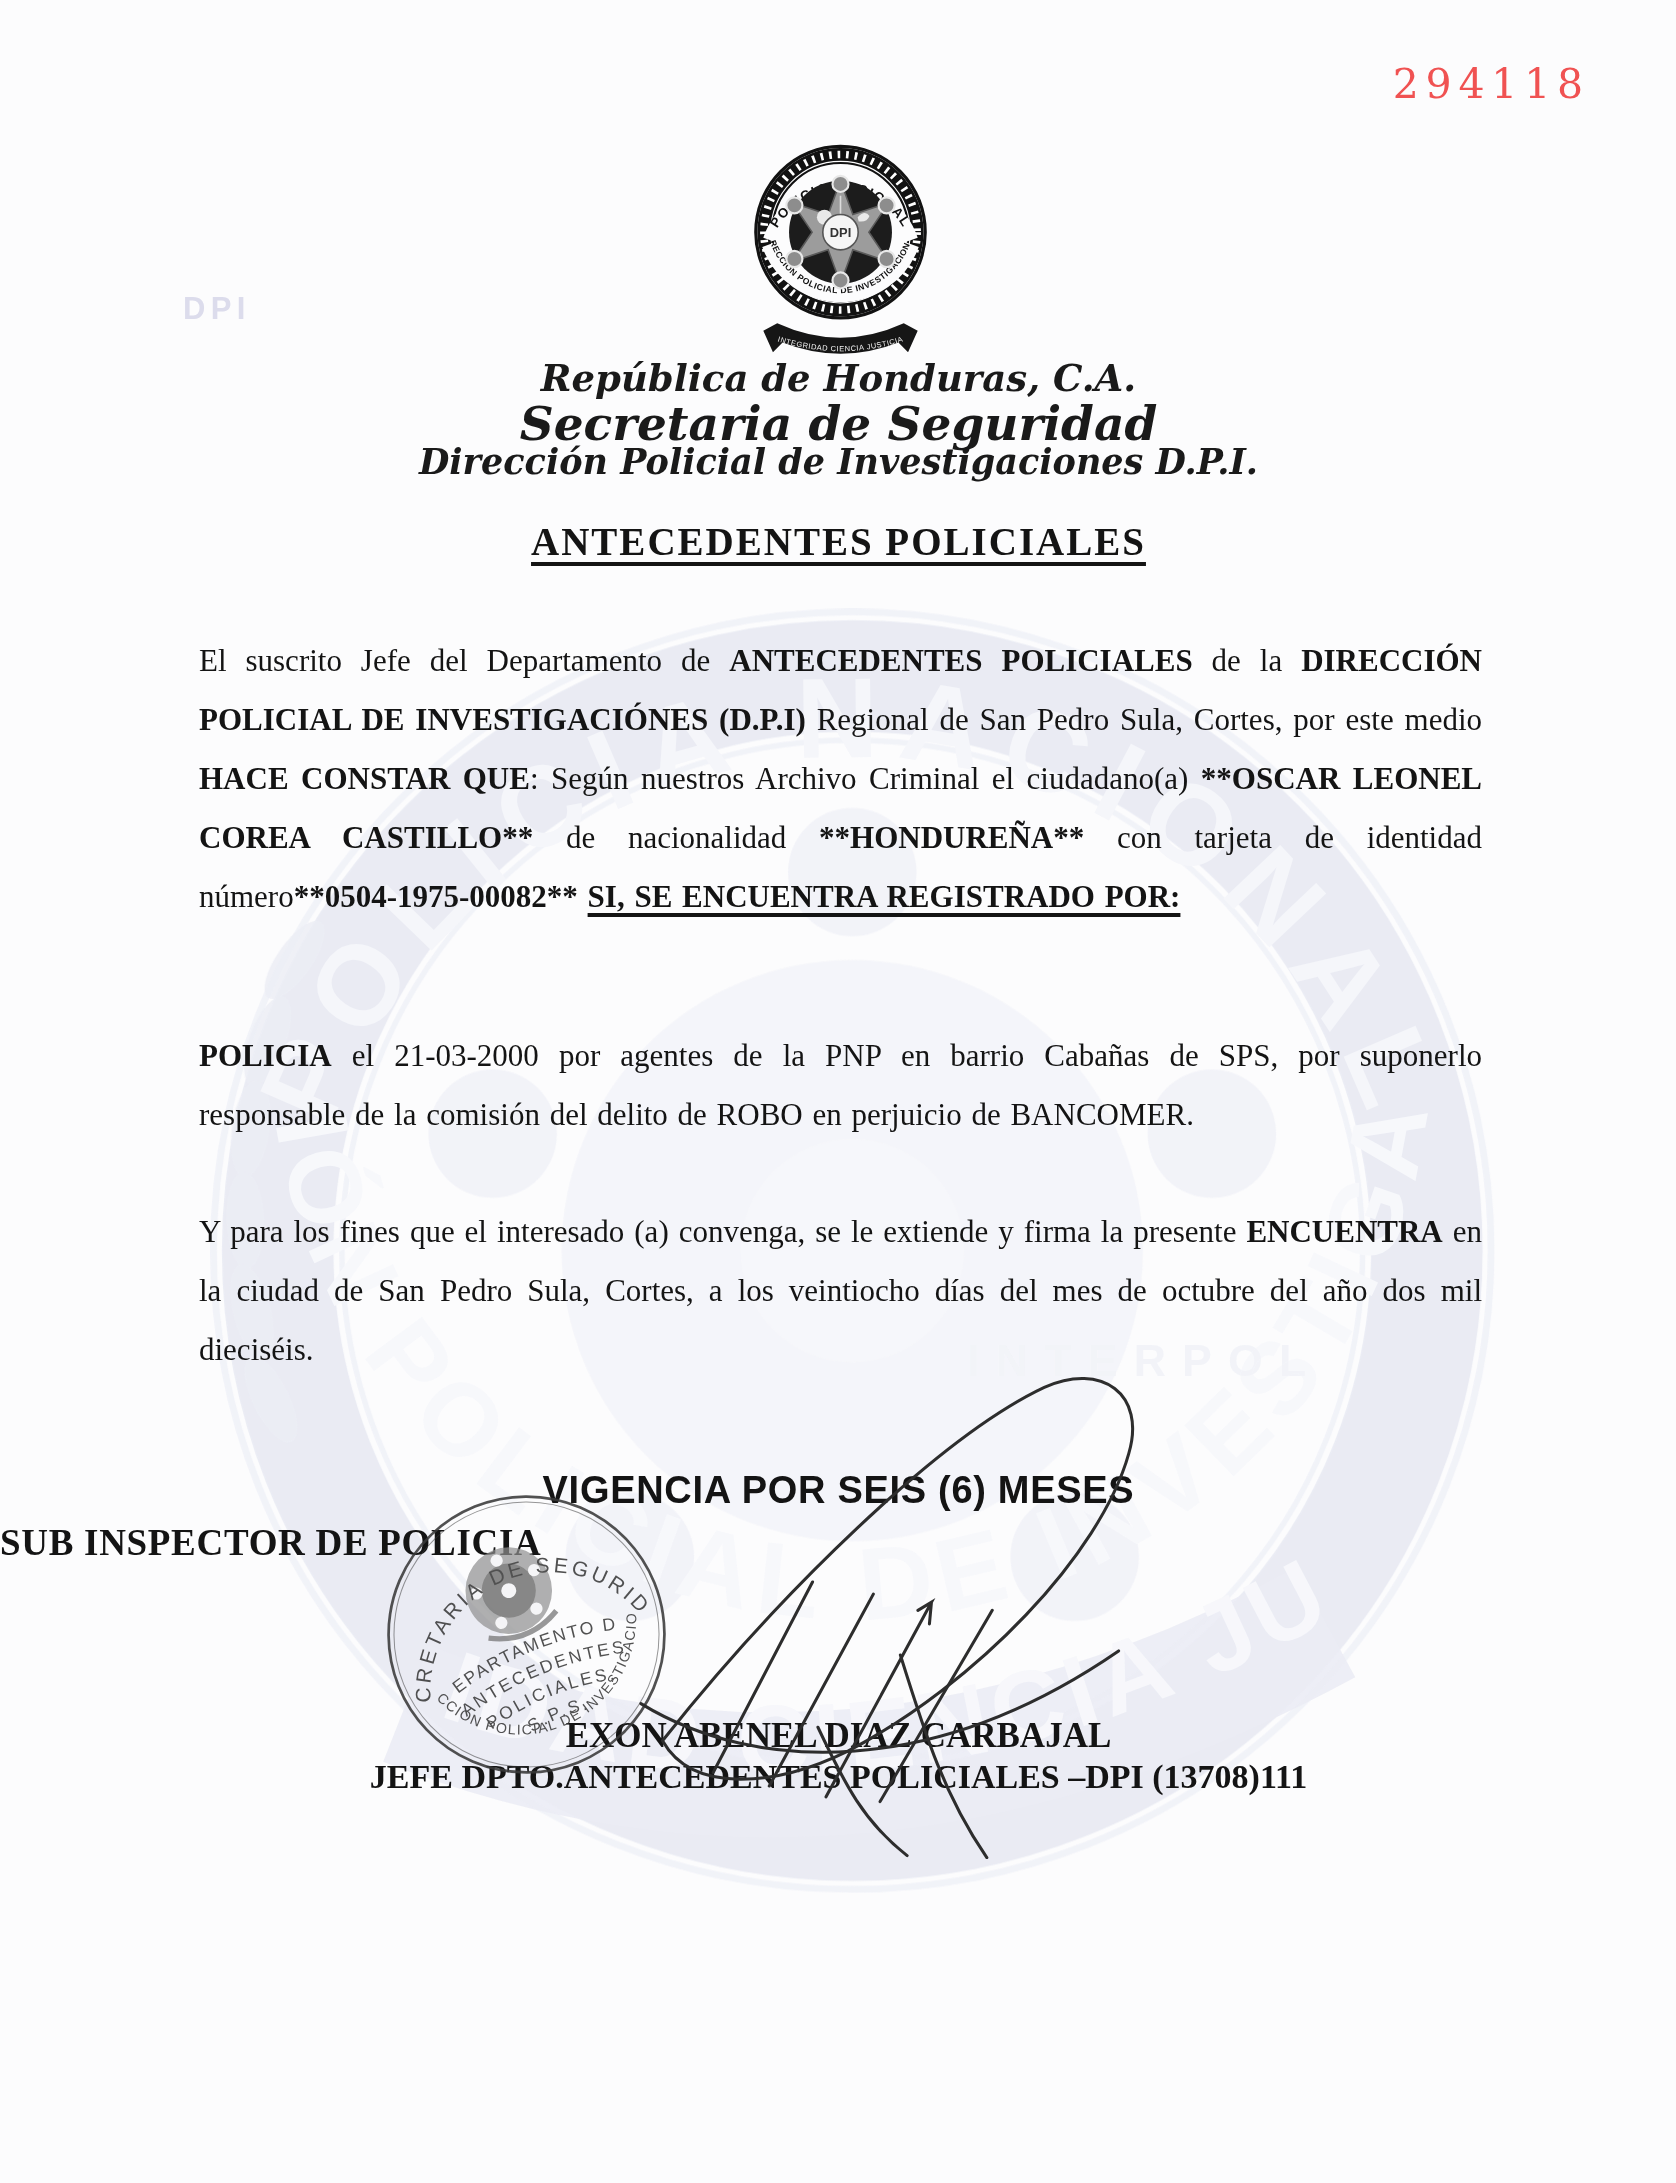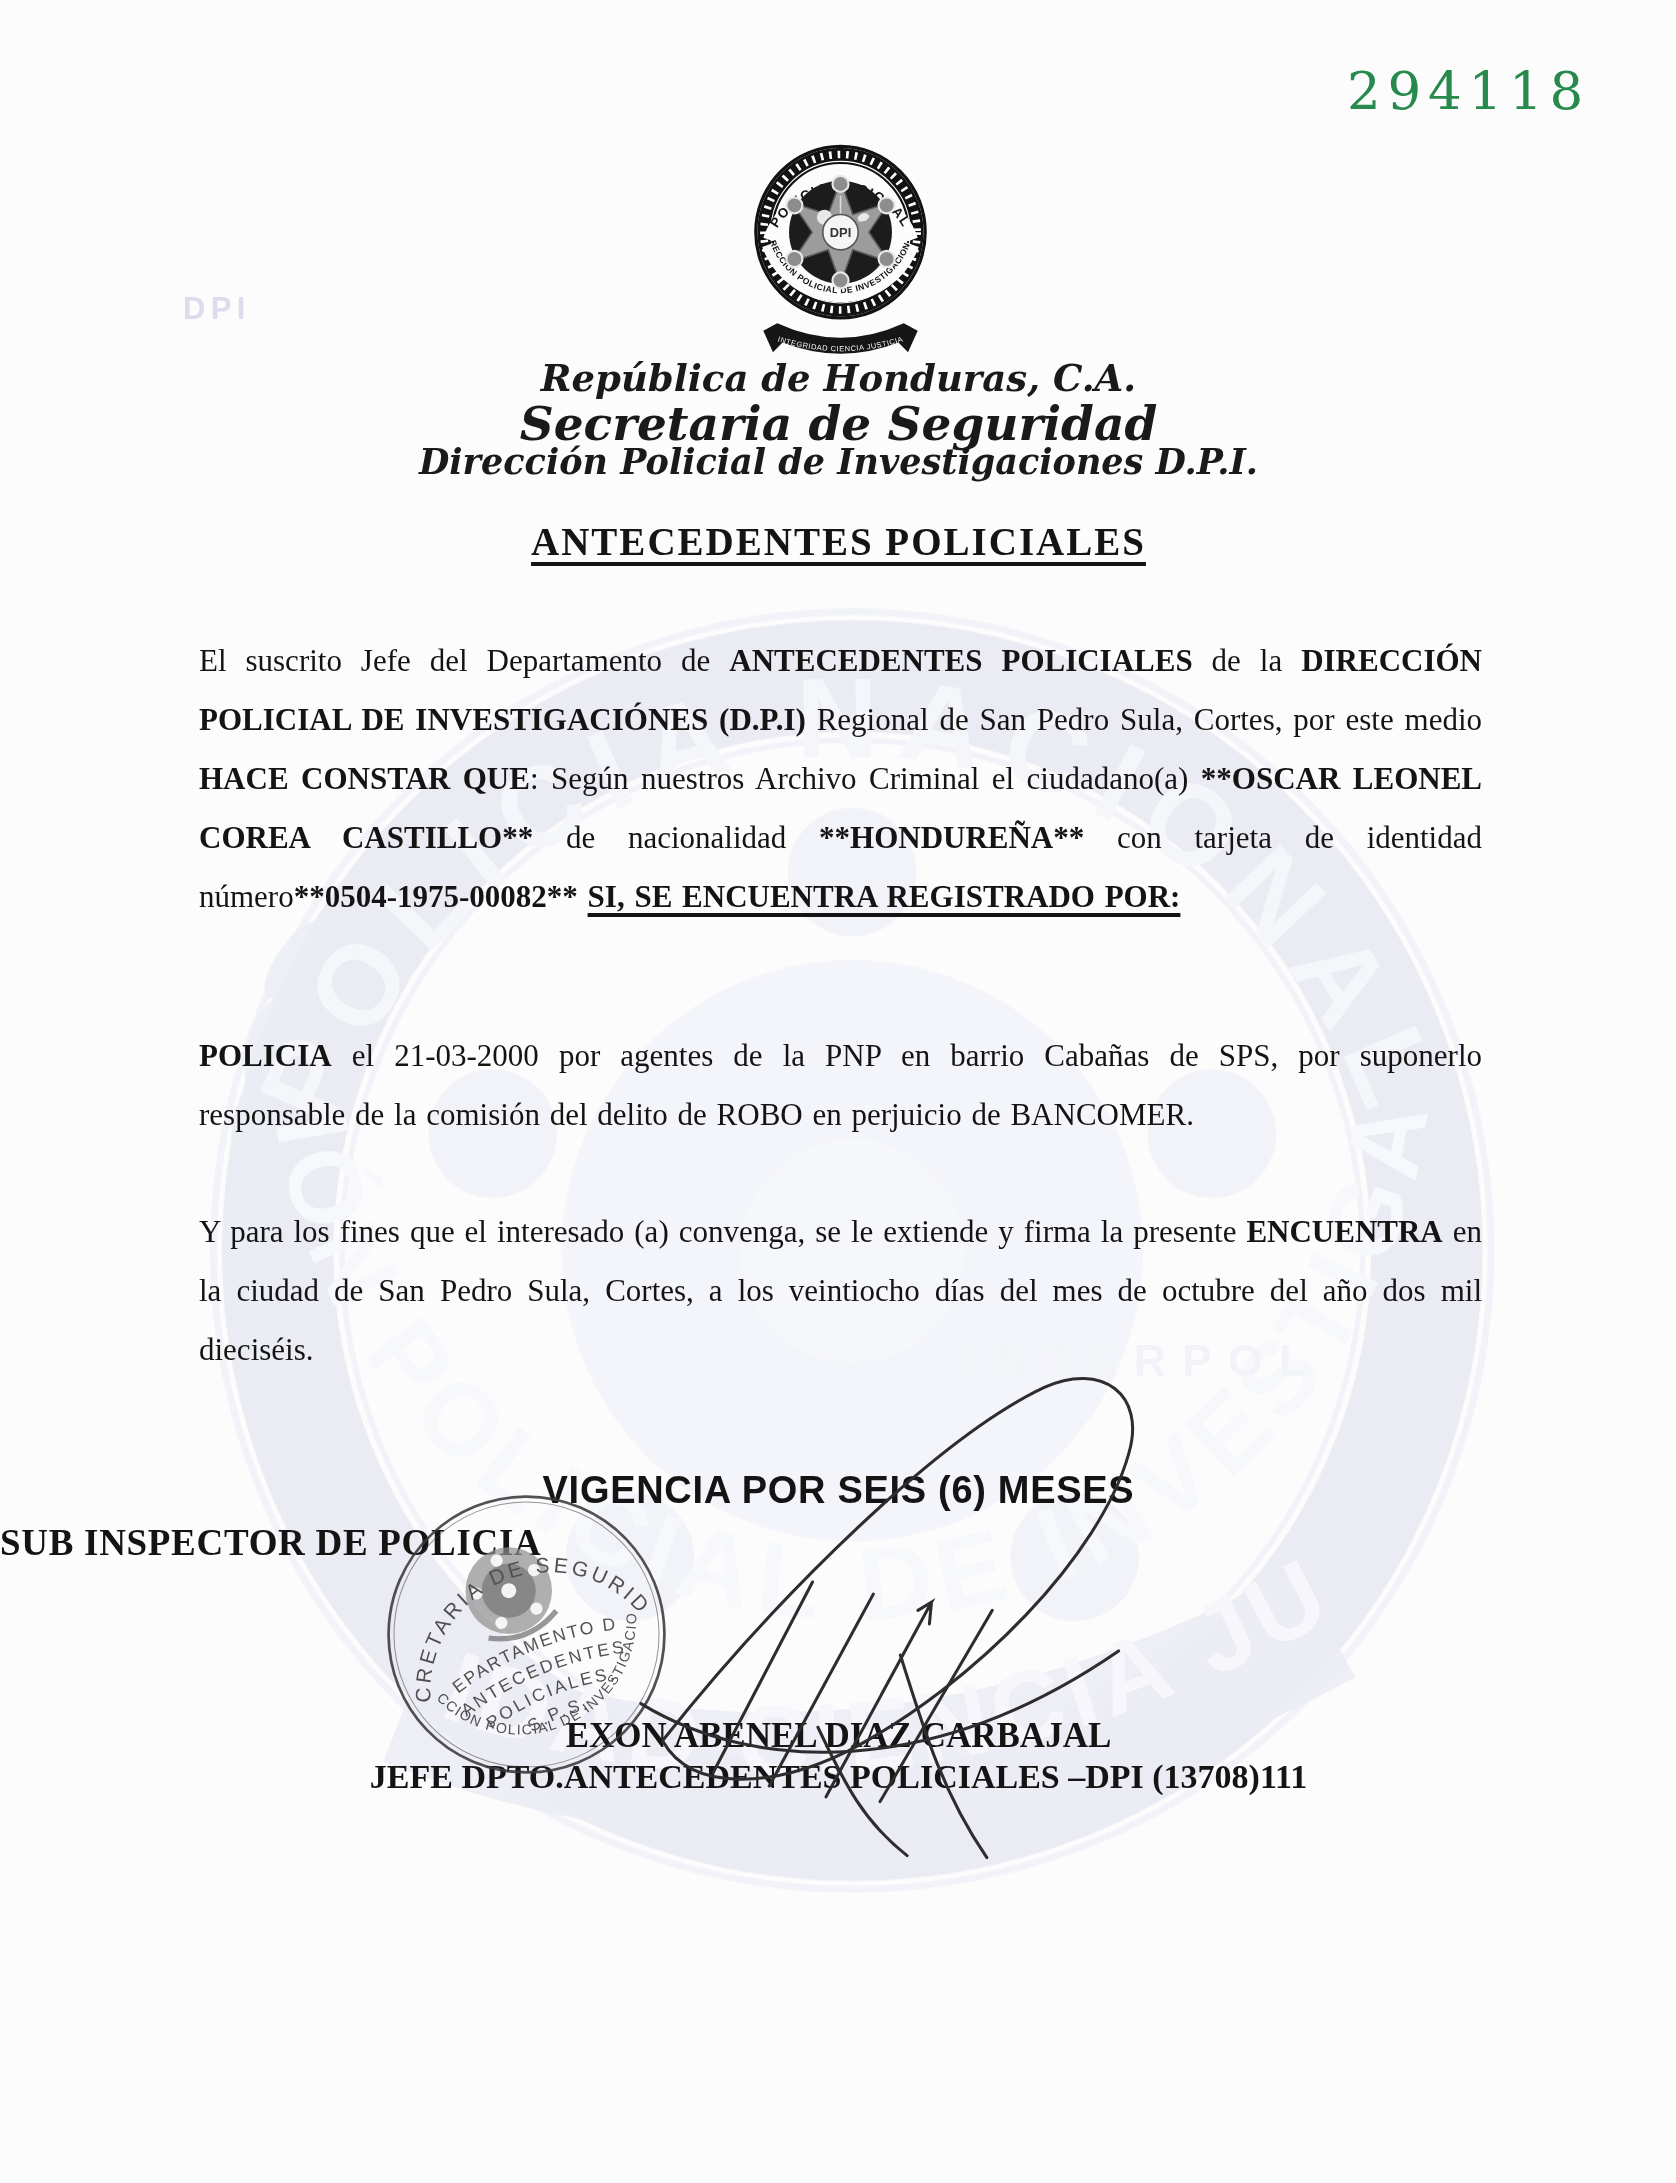--- a/index.html
+++ b/index.html
@@ -15,22 +15,22 @@
   .watermark{position:absolute;left:156px;top:554px;width:1379px;height:1454px;z-index:0;pointer-events:none;}
   .faint-dpi{
     position:absolute;left:183px;top:291px;z-index:0;
     font-family:"Liberation Sans",sans-serif;font-weight:bold;
     font-size:31px;letter-spacing:5.4px;color:#dcdcec;
   }
   
   .serial{
     position:absolute;top:60px;right:87px;z-index:2;
     font-family:"DejaVu Serif",serif;
-    font-size:53px;letter-spacing:6.8px;
-    color:#15803d;opacity:.92;
+    font-size:41px;letter-spacing:6.8px;
+    color:#ef4444;opacity:.92;
   }
   
   .crest{position:absolute;left:744px;top:142px;width:193px;height:220px;z-index:1;}
   
   .script-line{
     position:absolute;left:0;width:1677px;text-align:center;z-index:1;
     font-family:"DejaVu Serif",serif;font-style:italic;font-weight:bold;
     color:#1a1a1a;
   }
   .script-1{top:356px;font-size:37px;}

